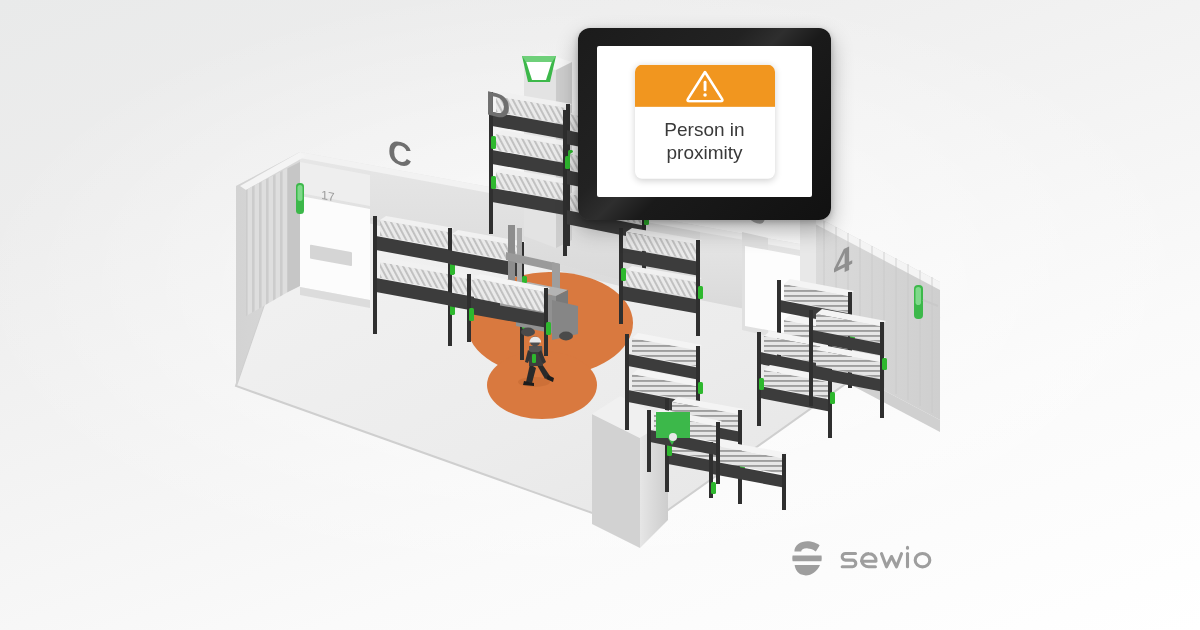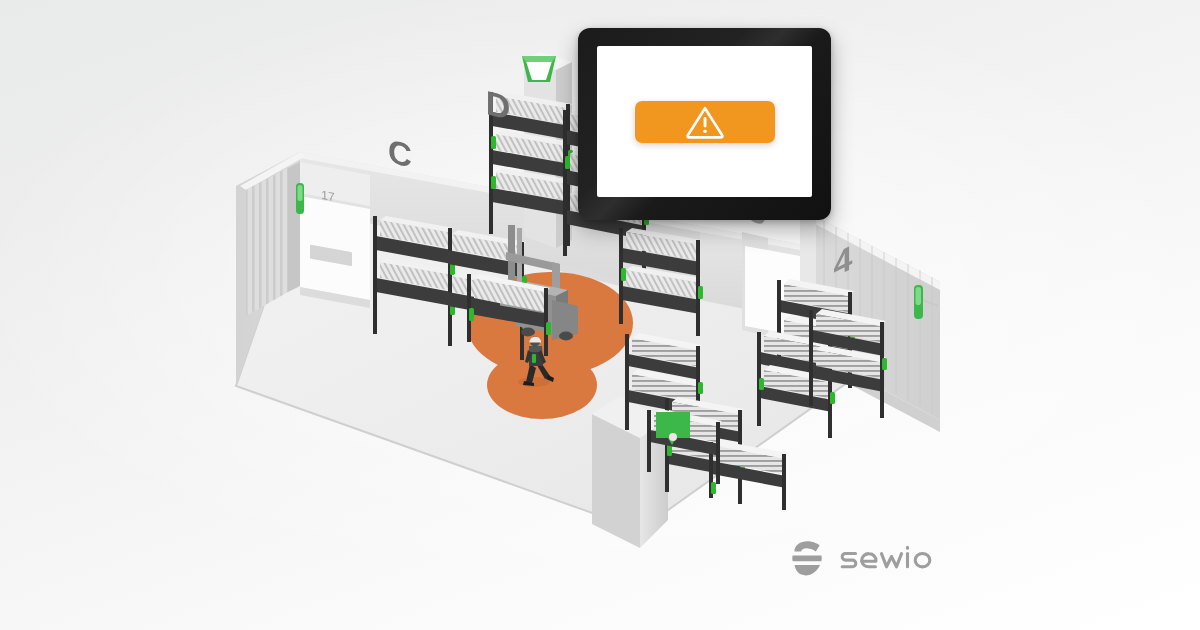--- a/index.html
+++ b/index.html
@@ -509,20 +509,24 @@
     <div id="alert-card">
       <div id="alert-header">
         <span id="alert-icon">
           <svg width="40" height="35" viewBox="0 0 40 35">
             <path d="M20 4.2 L37 31 Q38.4 33.4 35.6 33.4 L4.4 33.4 Q1.6 33.4 3 31 Z" fill="none" stroke="#ffffff" stroke-width="2.6" stroke-linejoin="round"></path>
             <rect x="18.6" y="13" width="2.9" height="10.5" rx="1.45" fill="#ffffff"></rect>
             <circle cx="20.05" cy="27.2" r="1.75" fill="#ffffff"></circle>
           </svg>
         </span>
       </div>
+      <div id="alert-body">
+        <div>Person in</div>
+        <div>proximity</div>
+      </div>
     </div>
 
   </div>
 </div>
 
 <div id="logo">
   <span id="logo-mark">
     <svg width="42" height="42" viewBox="0 0 42 42">
       <path d="M8.4 13.6 C8.4 6.3 16.4 2.2 24.6 3.6 C30.4 4.6 33.6 7.4 33.6 7.4
                L29.8 13.4 C29.8 13.4 26.6 10.7 21.8 10.4 C17.6 10.1 15.2 11.6 15.2 13.6 Z" fill="#9e9e9e"></path>

